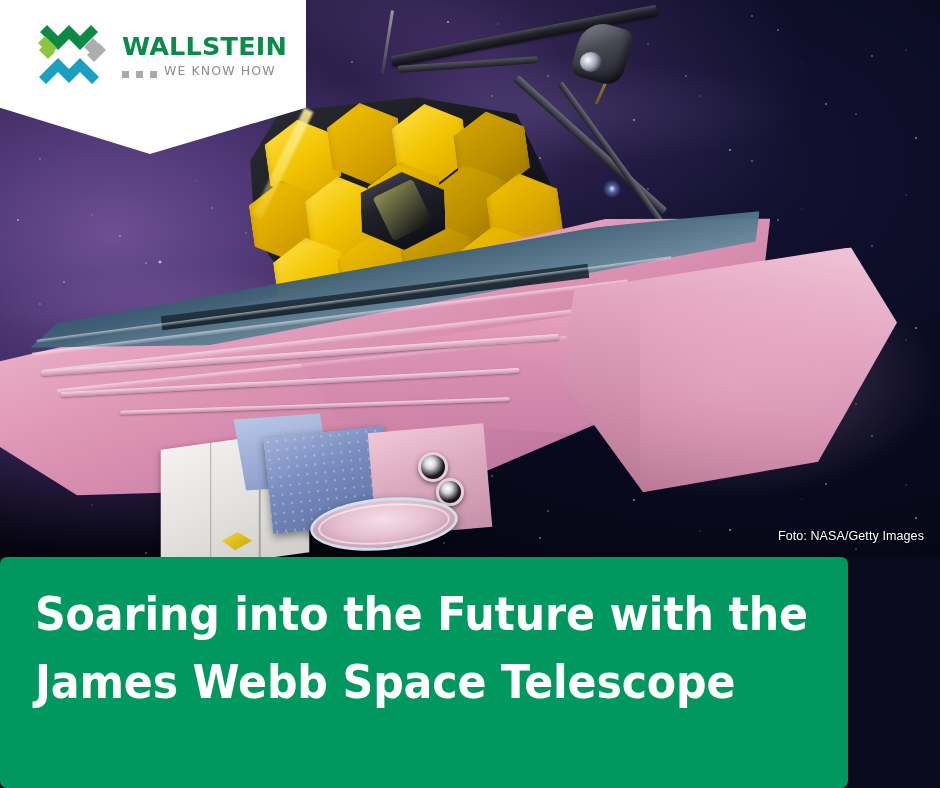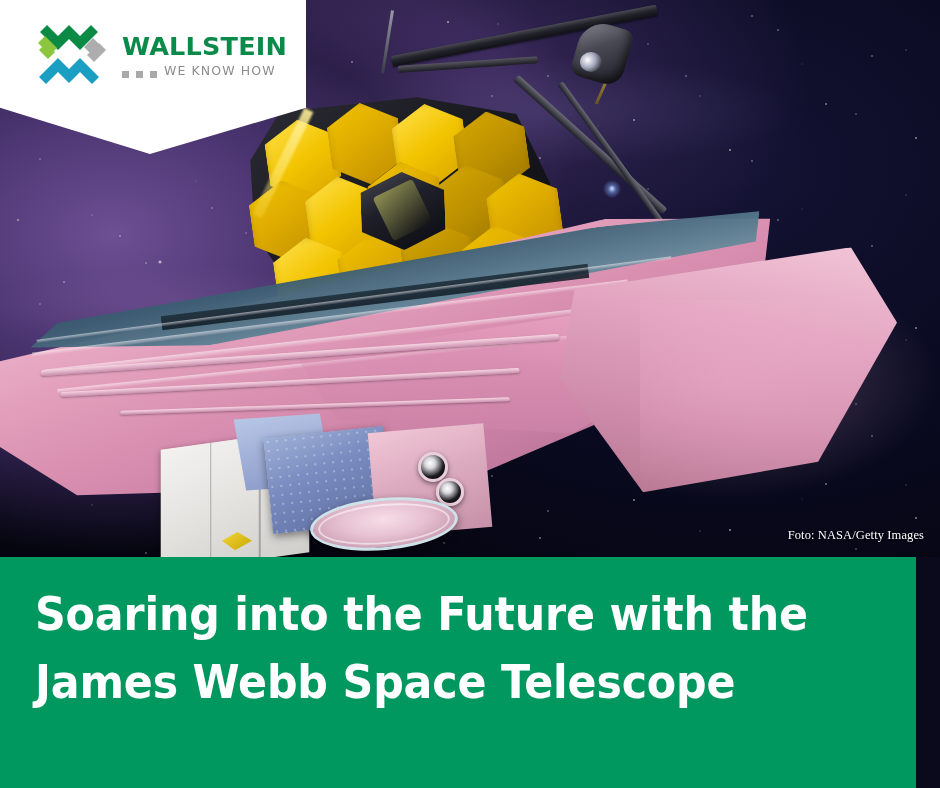--- a/index.html
+++ b/index.html
@@ -350,21 +350,21 @@
     pointer-events:none;
   }
 
   
   .credit {
     position:absolute; right:16px; bottom:14px;
     color:#ffffff;
     font-size:12.5px;
     letter-spacing:.1px;
     text-shadow:0 1px 2px rgba(0,0,0,.85);
-    font-family:Liberation Serif, serif;
+    font-family:Liberation Sans, sans-serif;
   }
 
   
   .logo-panel {
     position:absolute; left:0; top:0;
     width:306px; height:154px;
     background:#ffffff;
     clip-path:polygon(0 0, 100% 0, 100% 70%, 49% 100%, 0 70%);
     z-index:6;
   }
@@ -392,22 +392,23 @@
     color:#8d8d8d;
     font-size:12.5px;
     letter-spacing:1.1px;
     font-family:"DejaVu Sans", sans-serif;
     white-space:nowrap;
   }
 
   
   .banner {
     position:absolute; left:0; top:557px;
-    width:916px; height:231px;
+    width:848px; height:231px;
     background:#00985f;
+    border-radius:7px;
   }
   .headline {
     position:absolute; left:35px; top:24px;
     width:880px;
     color:#ffffff;
     font-family:"DejaVu Sans", sans-serif;
     font-weight:bold;
     font-size:46px;
     line-height:1.47;
     letter-spacing:-.2px;

